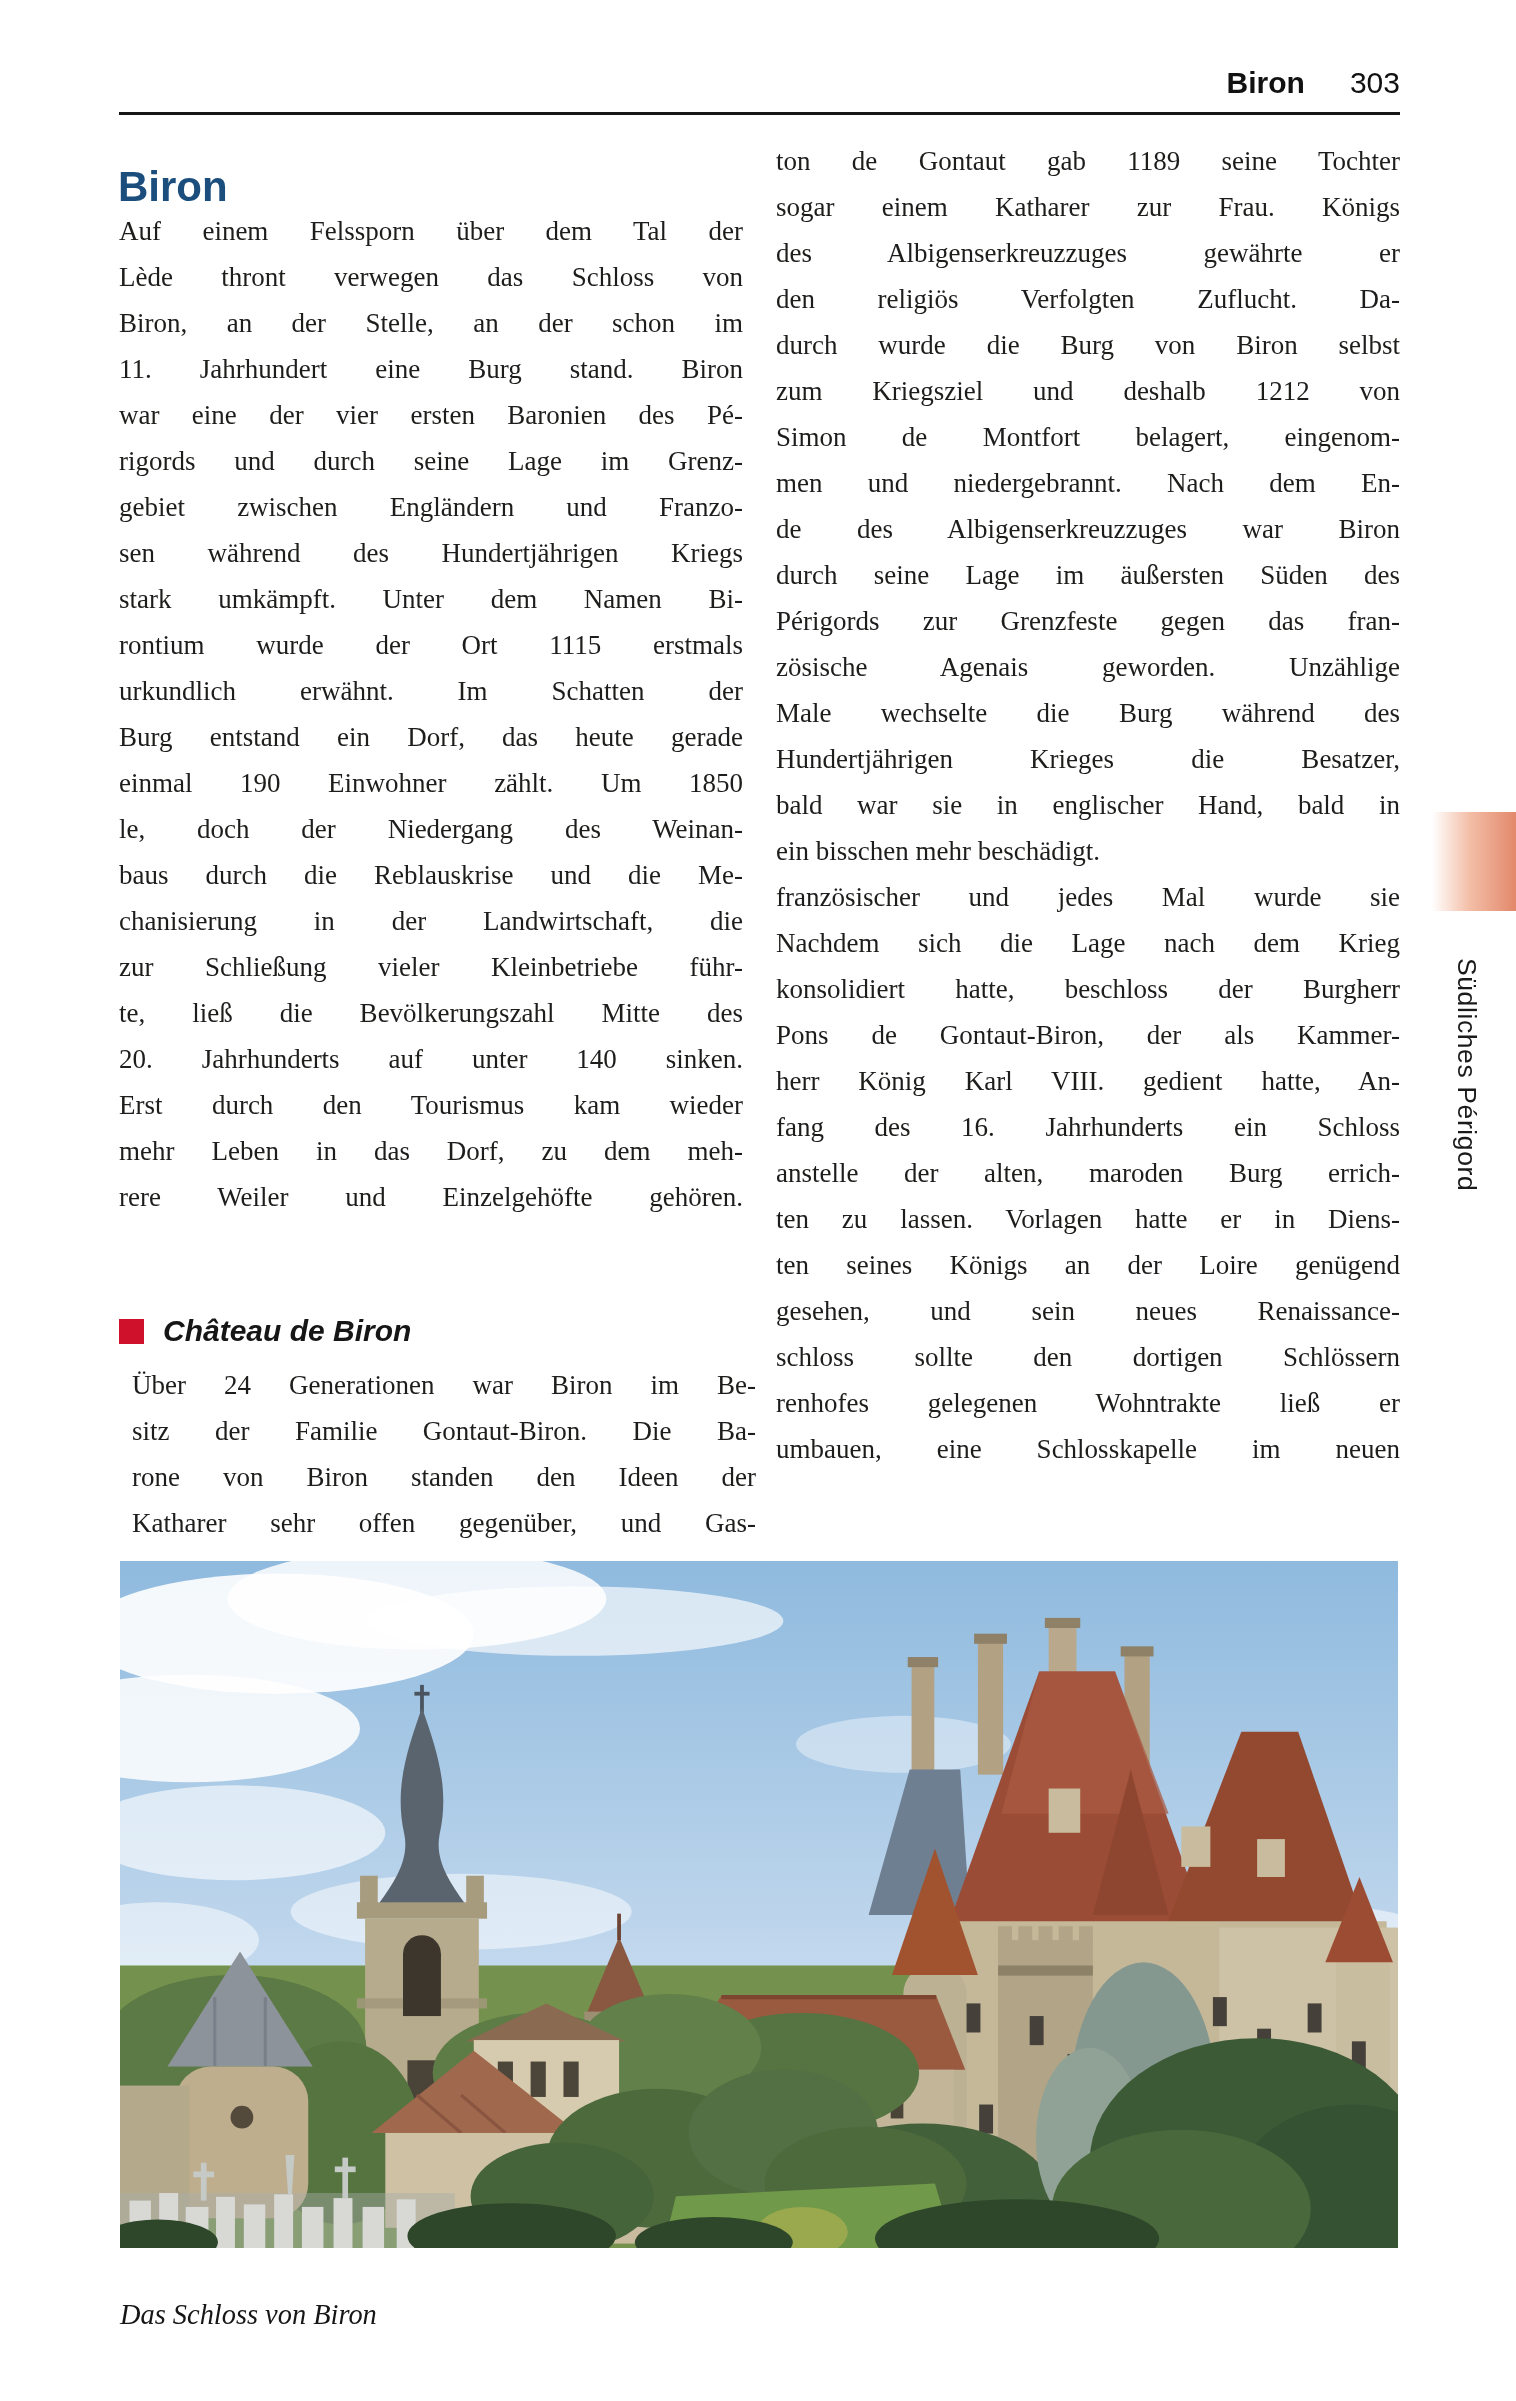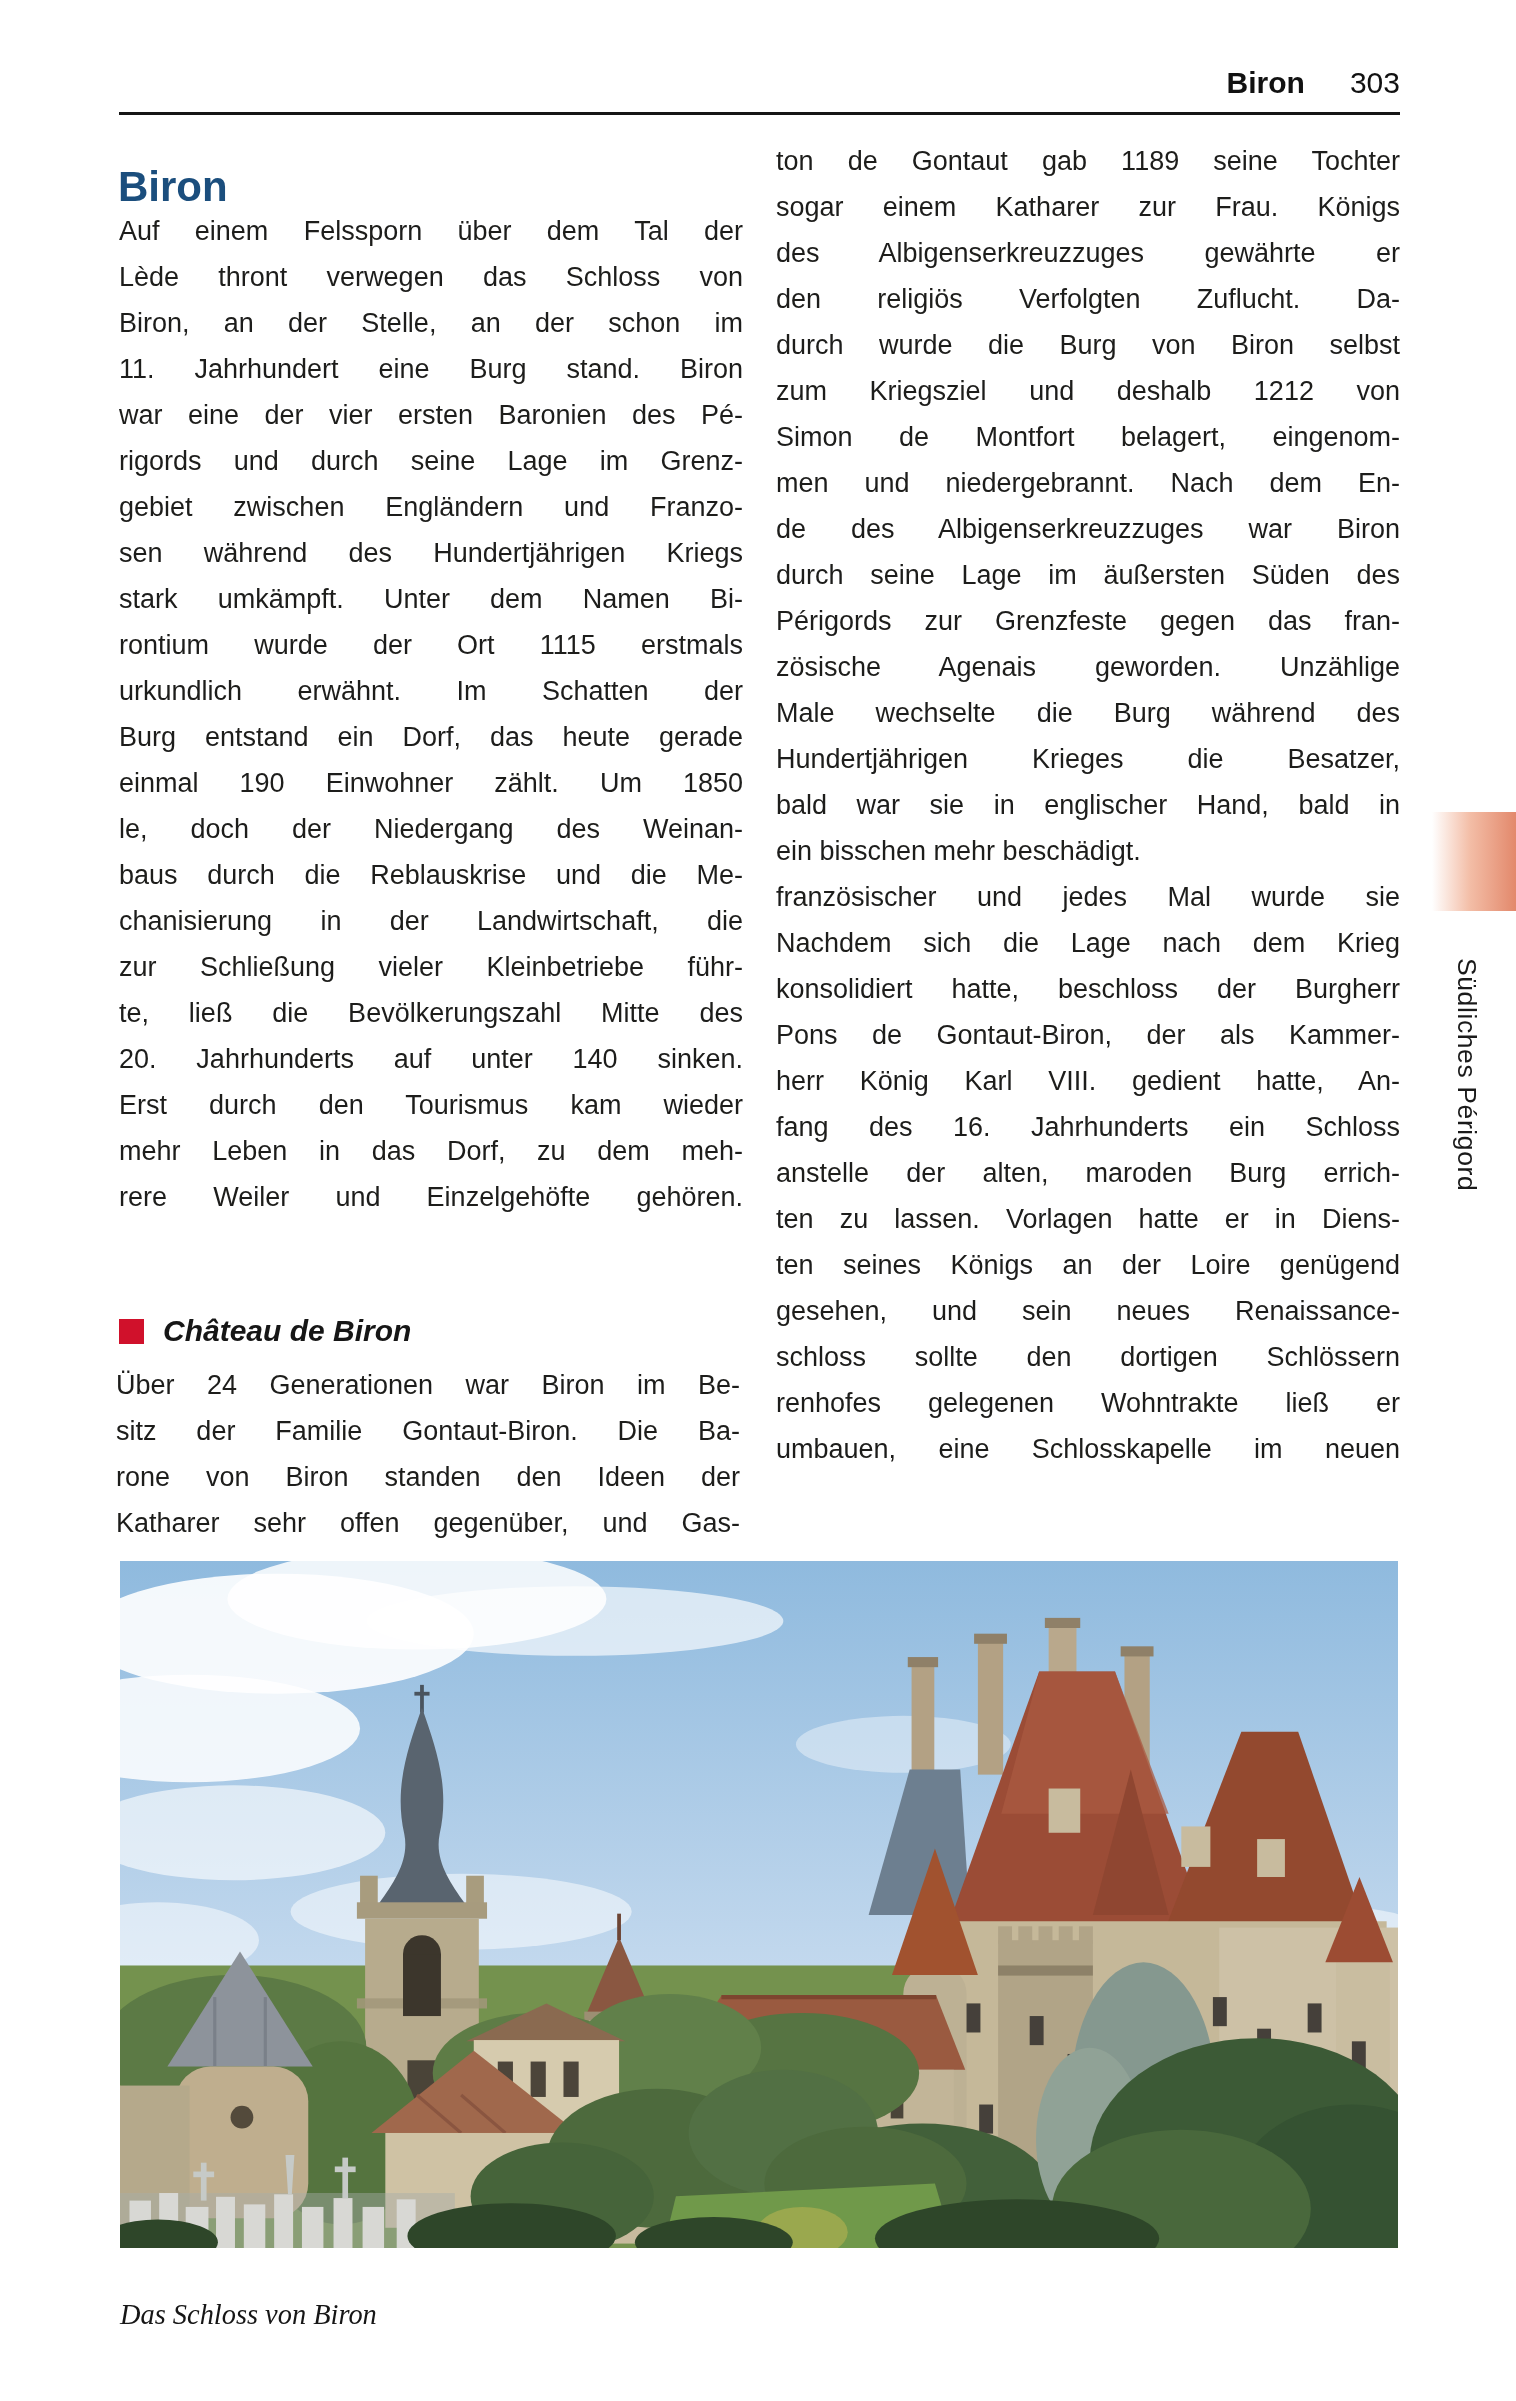--- a/index.html
+++ b/index.html
@@ -7,27 +7,27 @@
     width:1516px;height:2401px;position:relative;background:#ffffff;
     font-family:"Liberation Sans",sans-serif;color:#1d1d1b;overflow:hidden;
   }
   
   .header-row{position:absolute;left:119px;top:66px;width:1281px;display:flex;align-items:baseline;}
   .header-title{margin-left:auto;font-size:30px;font-weight:bold;color:#111;}
   .header-pagenum{margin-left:45px;font-size:30px;font-weight:normal;color:#111;}
   .header-rule{position:absolute;left:119px;top:112px;width:1281px;height:2.5px;background:#161616;}
   
   .article-heading{position:absolute;left:118px;top:130px;font-size:42px;line-height:58px;font-weight:bold;color:#1b4e7d;}
-  .col{width:624px;}
+  .col{width:624px;font-family:Liberation Serif, serif;}
   .col-left-p1{position:absolute;left:119px;top:208px;}
   .col-right{position:absolute;left:776px;top:138px;}
   .subheading{position:absolute;left:119px;top:1314px;display:flex;align-items:center;font-style:italic;}
   .subheading .bullet{width:25px;height:25px;background:#d0112b;flex:0 0 auto;}
   .subheading .sub-label{margin-left:19px;font-size:30px;font-weight:bold;color:#161616;}
-  .col-left-p2{position:absolute;left:116px;top:1362px;}
+  .col-left-p2{position:absolute;left:132px;top:1362px;}
   .line{height:46px;line-height:46px;font-size:27px;text-align:justify;overflow:hidden;}
   .line::after{content:"";display:inline-block;width:100%;height:0;vertical-align:top;}
   .line.nojust{text-align:left;}
   .line.nojust::after{content:none;}
   
   .sidebar-bar{position:absolute;left:1432px;top:812px;width:85px;height:99px;
     background:linear-gradient(90deg,#ffffff 0%,#f3bda6 45%,#e2876a 100%);}
   .sidebar-label{position:absolute;left:1442px;top:958px;height:392px;width:40px;
     writing-mode:vertical-rl;text-orientation:mixed;font-size:26.5px;color:#1a1a1a;letter-spacing:0.6px;}
   

